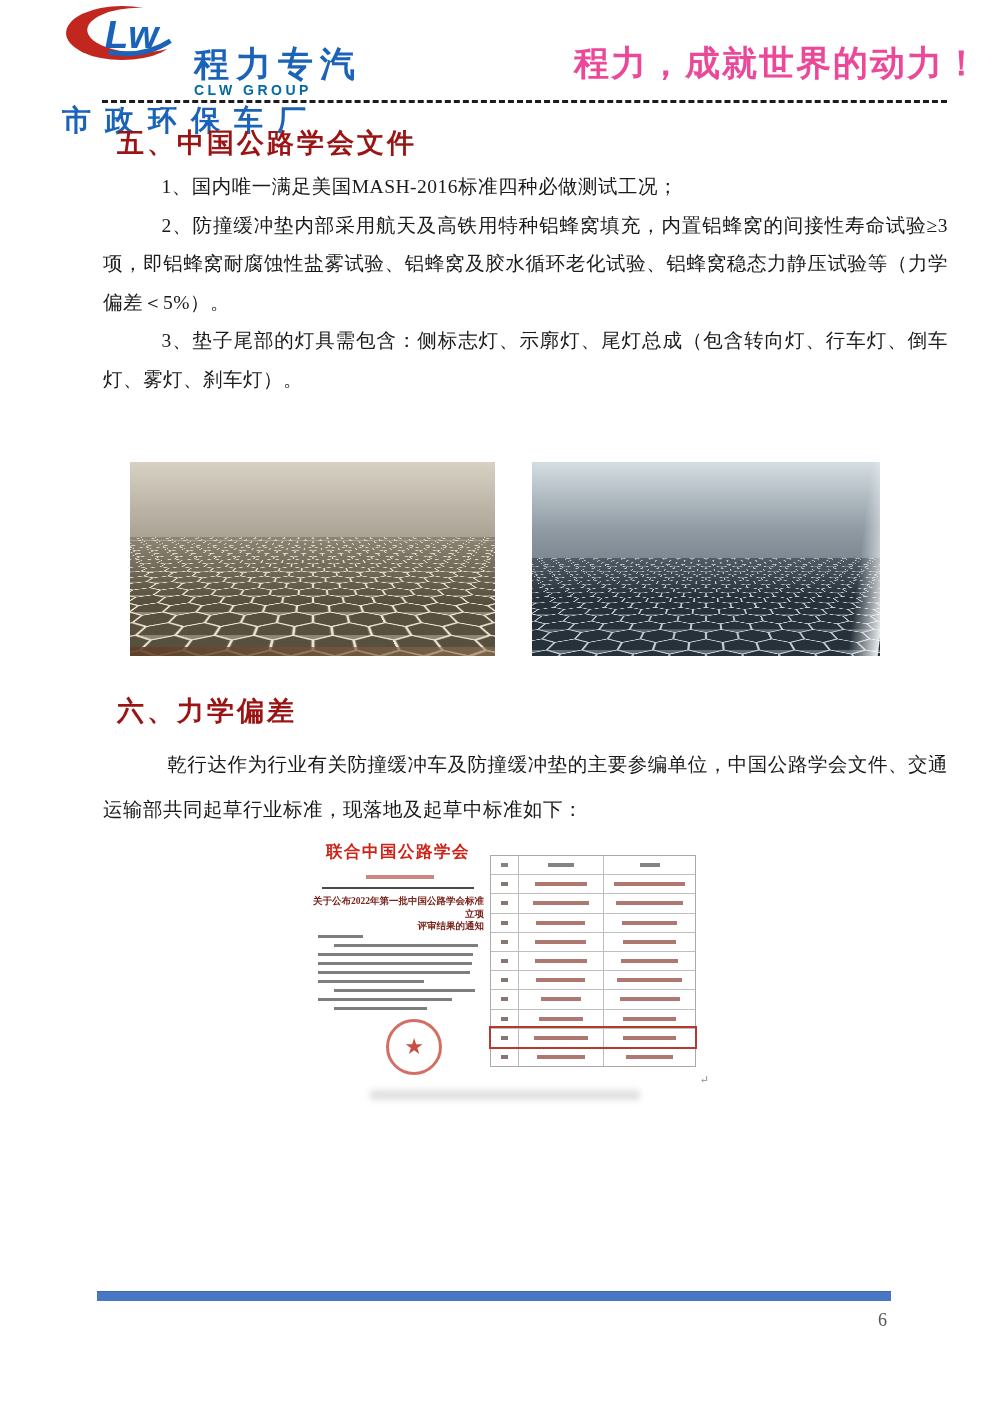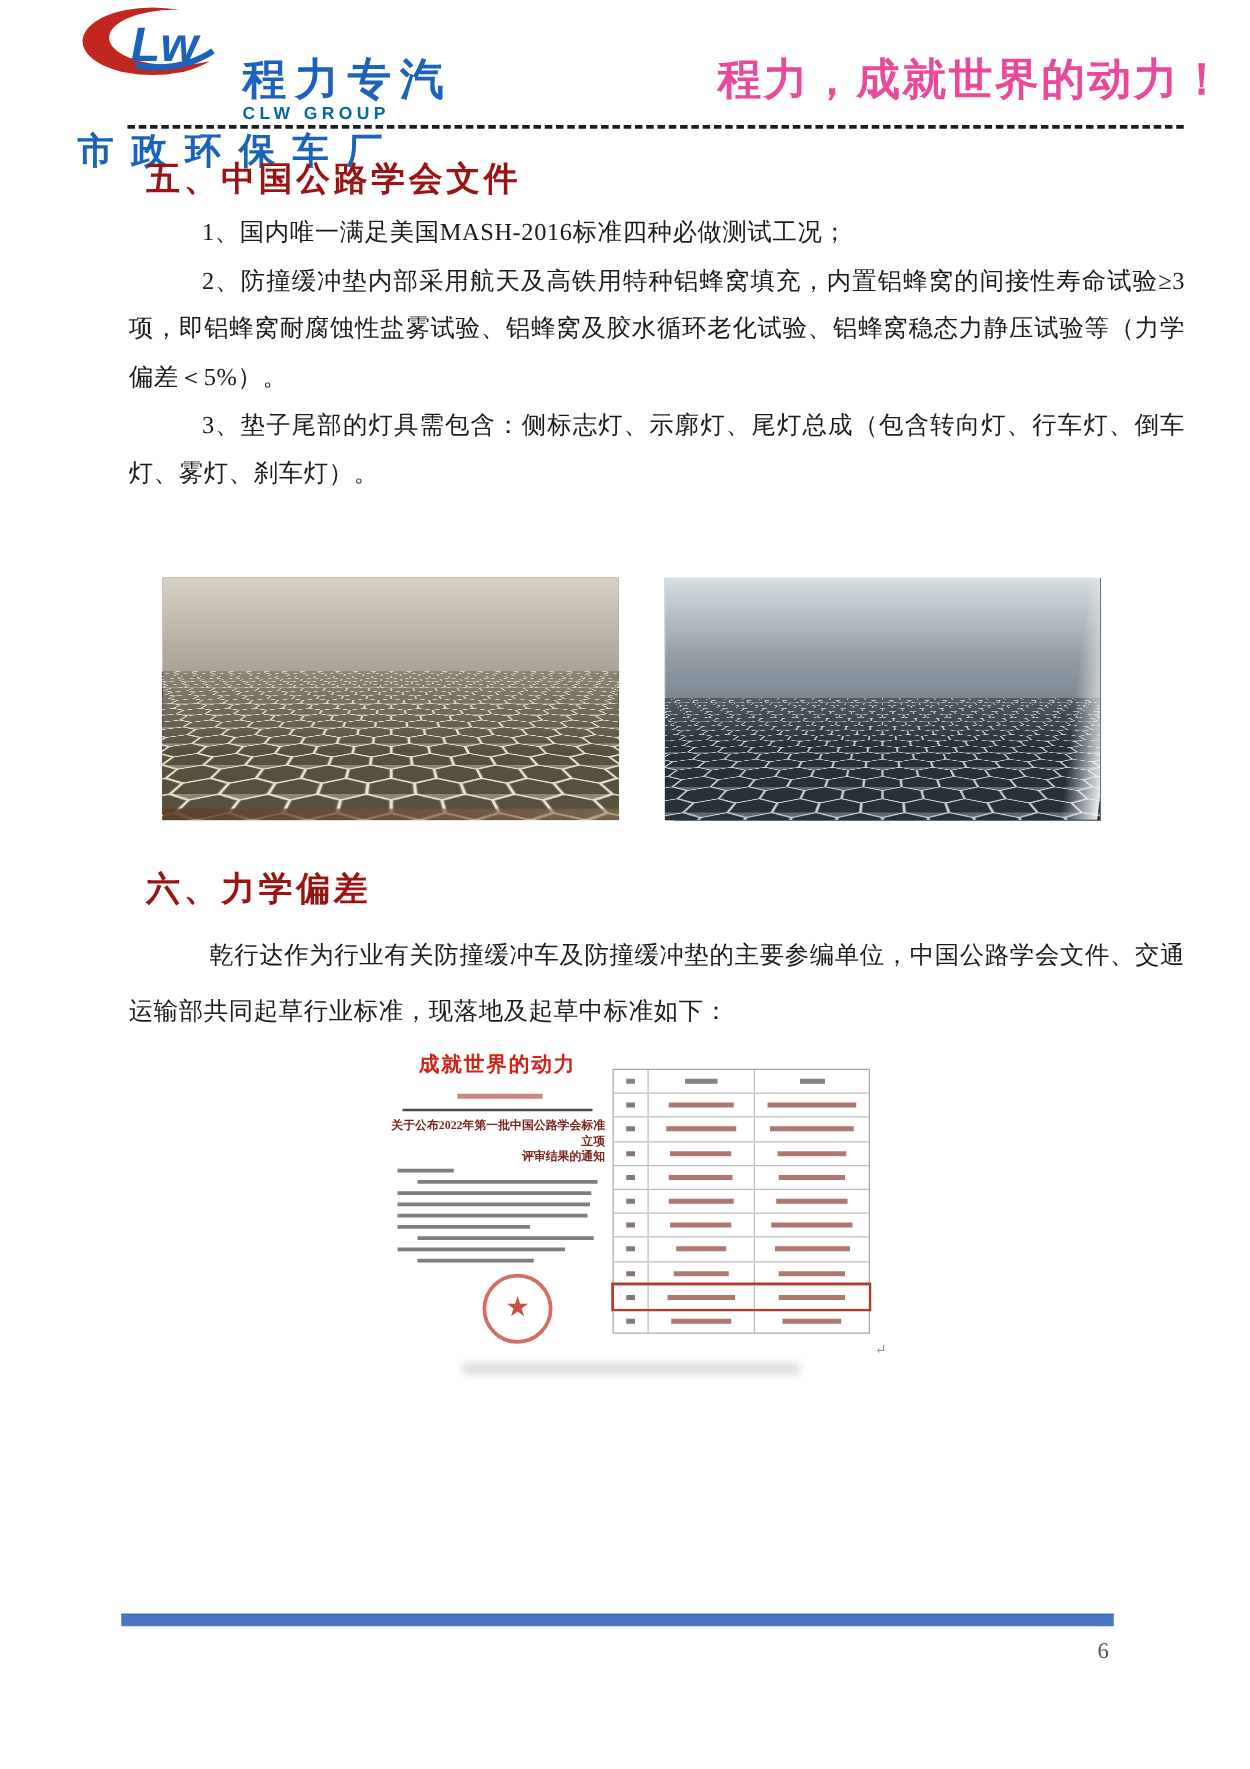--- a/index.html
+++ b/index.html
@@ -166,21 +166,21 @@
     </div>
   </div>
 
   <div class="sec-title sec6-title">六、力学偏差</div>
   <div class="body-block sec6-body">
     <p>乾行达作为行业有关防撞缓冲车及防撞缓冲垫的主要参编单位，中国公路学会文件、交通运输部共同起草行业标准，现落地及起草中标准如下：</p>
   </div>
 
   <div class="scan">
     <div class="letter">
-      <div class="letter-header">成就世界的动力</div>
+      <div class="letter-header">联合中国公路学会</div>
       <div class="docno-bar"></div>
       <div class="letter-rule"></div>
       <div class="letter-title">
         <div>关于公布2022年第一批中国公路学会标准立项</div>
         <div>评审结果的通知</div>
       </div>
       <div class="lbody">
         <i class="bl" style="width:28%"></i>
         <i class="bl ind" style="width:90%"></i>
         <i class="bl" style="width:97%"></i>

